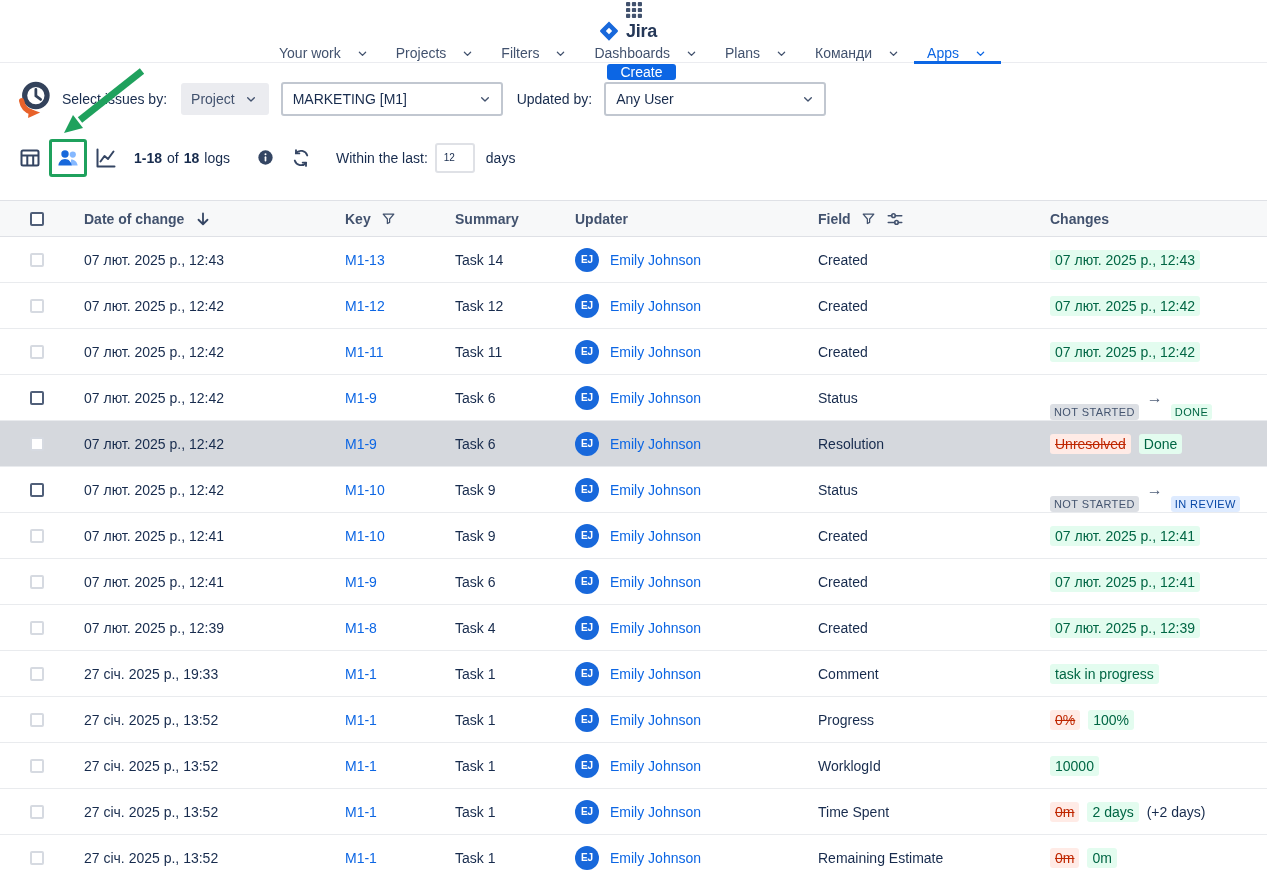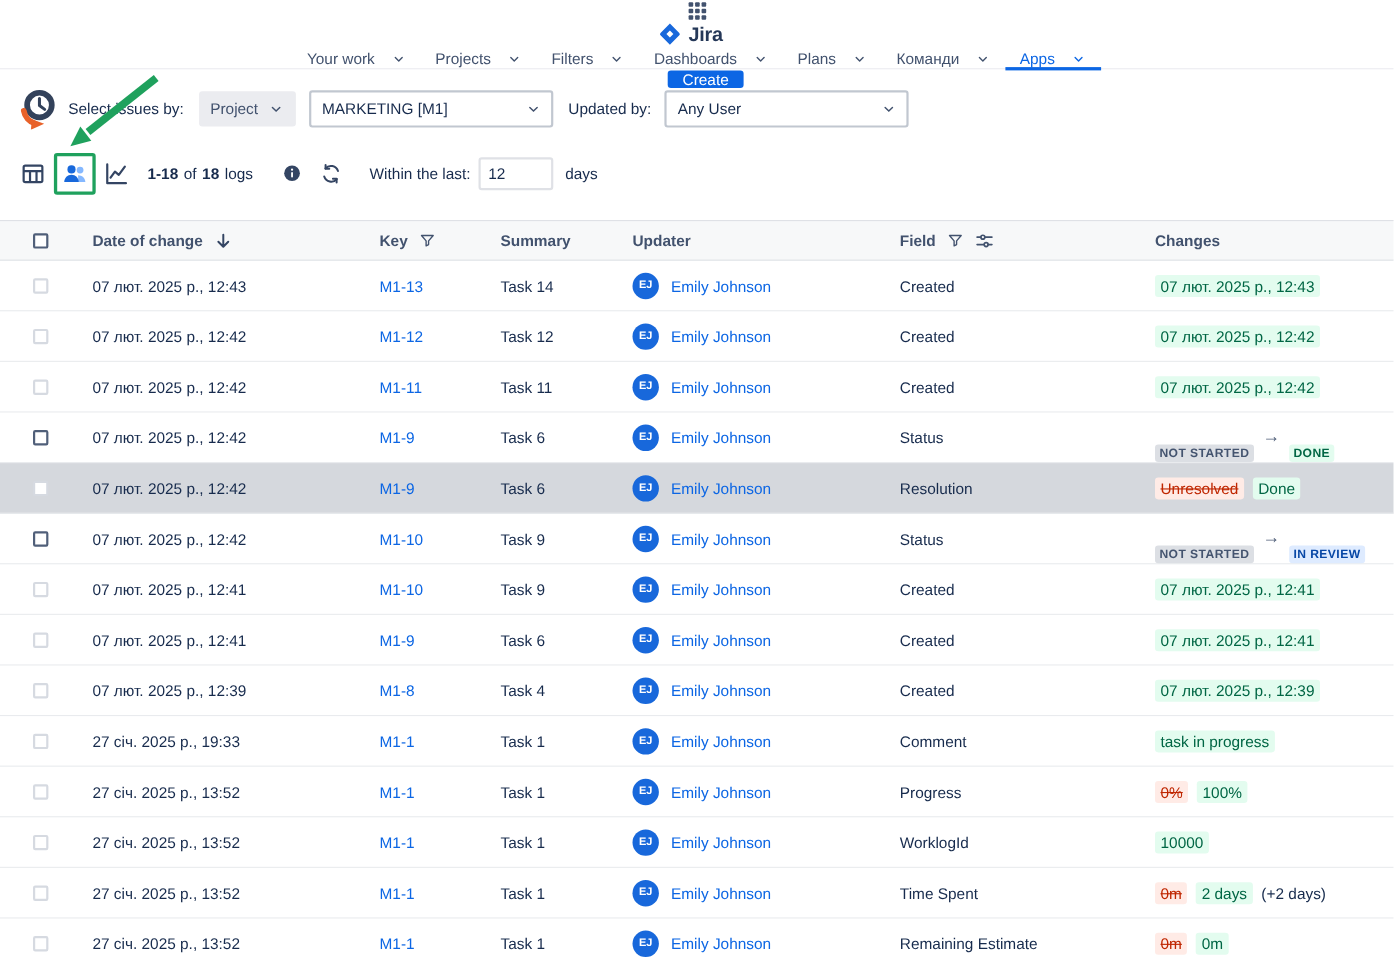--- a/index.html
+++ b/index.html
@@ -32,22 +32,22 @@
 
   
   .toolbar{height:45px;display:flex;align-items:center;padding:0 14px;position:relative;}
   .icon-btn{width:32px;height:32px;display:flex;align-items:center;justify-content:center;border-radius:3px;}
   .green-box{border:3px solid var(--annotation-green);border-radius:3px;margin:0 3px;display:flex;}
   .count{margin-left:12px;font-size:14px;display:flex;gap:5px;align-items:center;}
   .count b{font-weight:700;}
   .info-btn{margin-left:24px;width:24px;height:24px;display:flex;align-items:center;justify-content:center;}
   .refresh-btn{margin-left:10px;width:26px;height:26px;display:flex;align-items:center;justify-content:center;}
   .within-label{margin-left:22px;font-size:14px;}
-  .days-input{width:68px;height:30px;border:2px solid #DFE1E6;border-radius:3px;padding:0 7px;
-    font-size:14px;color:#172B4D;margin-left:7px;font-family:inherit;}
+  .days-input{width:40px;height:30px;border:2px solid #DFE1E6;border-radius:3px;padding:0 7px;
+    font-size:10px;color:#172B4D;margin-left:7px;font-family:inherit;}
   .days-label{margin-left:11px;font-size:14px;}
   .annotation-arrow{position:absolute;left:44px;top:-70px;pointer-events:none;z-index:10;}
 
   
   .table{margin-top:10px;}
   .thead,.trow{display:grid;grid-template-columns:56px 261px 110px 120px 243px 232px 1fr;align-items:center;}
   .thead{height:37px;background:#F7F8F9;border-top:1px solid #DFE1E6;border-bottom:1px solid #DFE1E6;
     font-weight:700;font-size:14px;color:#42526E;margin-top:20px;}
   .thead .cell{gap:10px;}
   .trow{height:46px;border-bottom:1px solid #E9EBEE;font-size:14px;}
@@ -58,21 +58,21 @@
   .cb.strong{border:2px solid #505F79;}
   .cb.faint{border:2px solid #D6DAE1;}
   .key-link,.updater-link{color:var(--brand);}
   .avatar{width:24px;height:24px;border-radius:50%;background:var(--avatar);color:#fff;font-size:10px;
     font-weight:700;display:flex;align-items:center;justify-content:center;margin-right:11px;flex:none;}
   .cell-changes{gap:8px;}
   .chg-added{background:var(--added-bg);color:var(--added-text);padding:2px 5px;border-radius:3px;}
   .chg-removed{background:var(--removed-bg);color:var(--removed-text);padding:2px 5px;border-radius:3px;
     text-decoration:line-through;}
   .chg-plain{color:#172B4D;}
-  .loz{font-size:11px;font-weight:700;padding:2px 4px;border-radius:3px;letter-spacing:.4px;margin-top:28px;}
+  .loz{font-size:11px;font-weight:400;padding:2px 4px;border-radius:3px;letter-spacing:.4px;margin-top:28px;}
   .loz-neutral{background:#DCDFE4;color:#44546F;}
   .loz-success{background:var(--added-bg);color:var(--added-text);}
   .loz-info{background:var(--inreview-bg);color:var(--inreview-text);}
   .chg-arrow{color:#505F79;font-size:16px;line-height:1;}
 </style>
 </head>
 <body>
 
 <header class="topnav">
   <button class="app-switcher">

